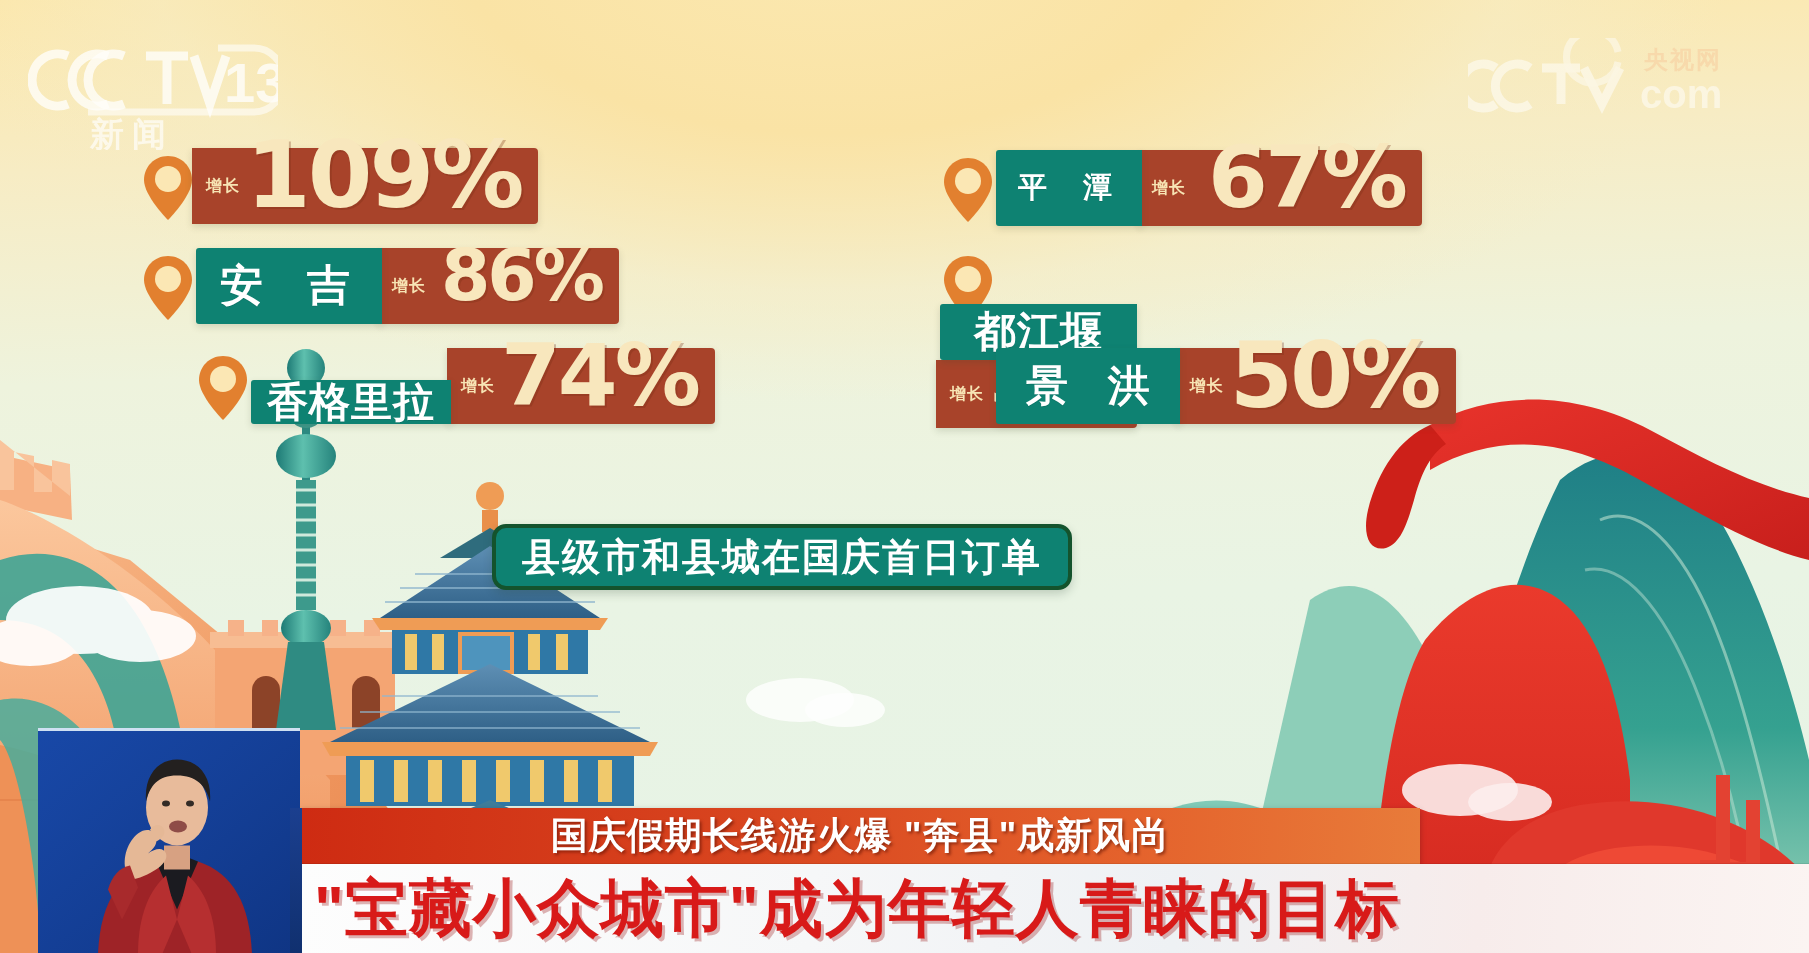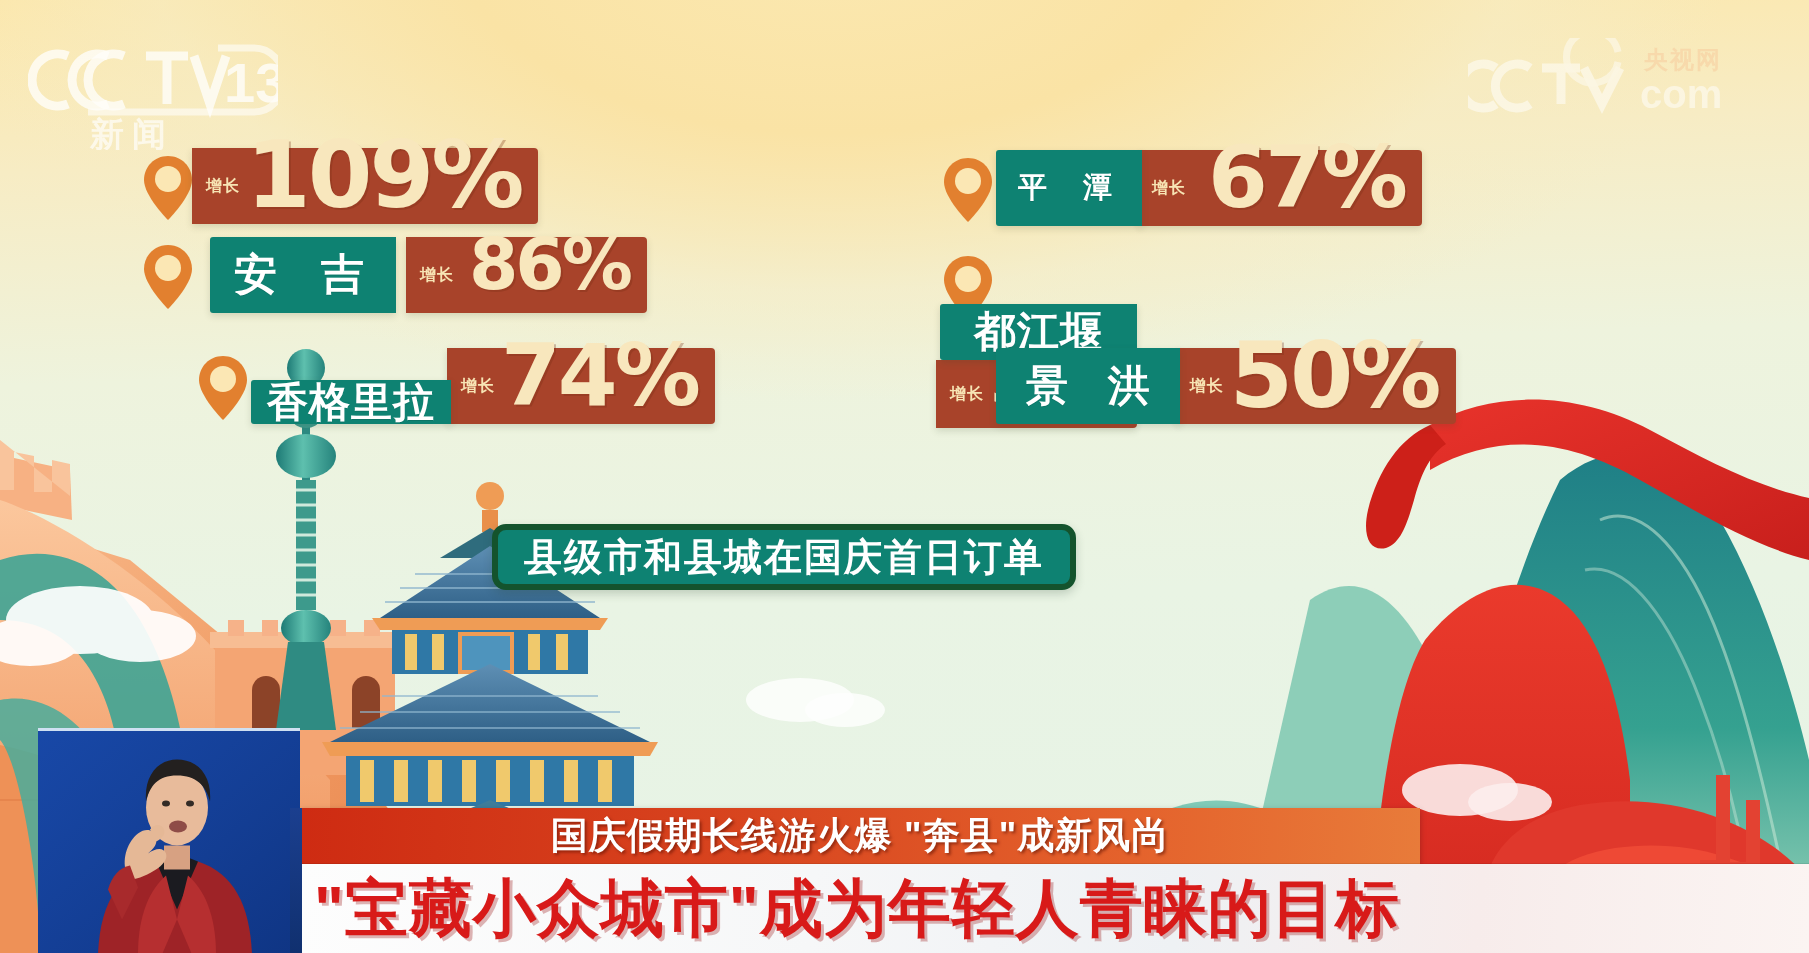--- a/index.html
+++ b/index.html
@@ -61,21 +61,21 @@
     position:relative; top:-11px;
     text-shadow:2px 2px 0 rgba(120,45,20,0.30);
     white-space:nowrap;
   }
   .pct .sym { letter-spacing:-2px; }
 
   
   #row-0 { left:140px;  top:148px; }
   #row-0 .namebox { font-size:43px; }
   #row-0 .pct { font-size:93px; }
-  #row-1 { left:140px;  top:237px;gap:14px; }
+  #row-1 { left:140px;  top:248px; }
   #row-1 .namebox { font-size:43px; letter-spacing:16px; padding-left:24px; }
   #row-1 .pct { font-size:71px;margin-left:9px; }
   #row-2 { left:195px;  top:348px; }
   #row-2 .namebox { font-size:41px;margin-top:32px; }
   #row-2 .pct { font-size:86px; }
 
   #row-3 { left:940px;  top:150px; }
   #row-3 .namebox { font-size:29px; letter-spacing:14px; padding-left:22px; }
   #row-3 .pct { font-size:86px;margin-left:16px; }
   #row-4 { left:940px;  top:248px;flex-direction:column; }
@@ -83,21 +83,21 @@
   #row-4 .pct { font-size:58px;text-align:center; }
   #row-5 { left:940px;  top:348px; }
   #row-5 .namebox { font-size:42px; letter-spacing:14px; padding-left:30px; }
   #row-5 .pct { font-size:91px; }
 
   
   .caption {
     position:absolute; left:492px; top:524px;
     height:66px; padding:0 26px;
     background:#0e8272;
-    border:6px solid #14532d;
+    border:4px solid #14532d;
     border-radius:14px;
     display:flex; align-items:center;
     color:#ffffff; font-weight:bold; font-size:38px; letter-spacing:2px;
     box-shadow:0 4px 10px rgba(40,70,50,0.22);
     z-index:5;
   }
 
   
   .signbox {
     position:absolute; left:38px; top:728px; width:262px; height:225px;

